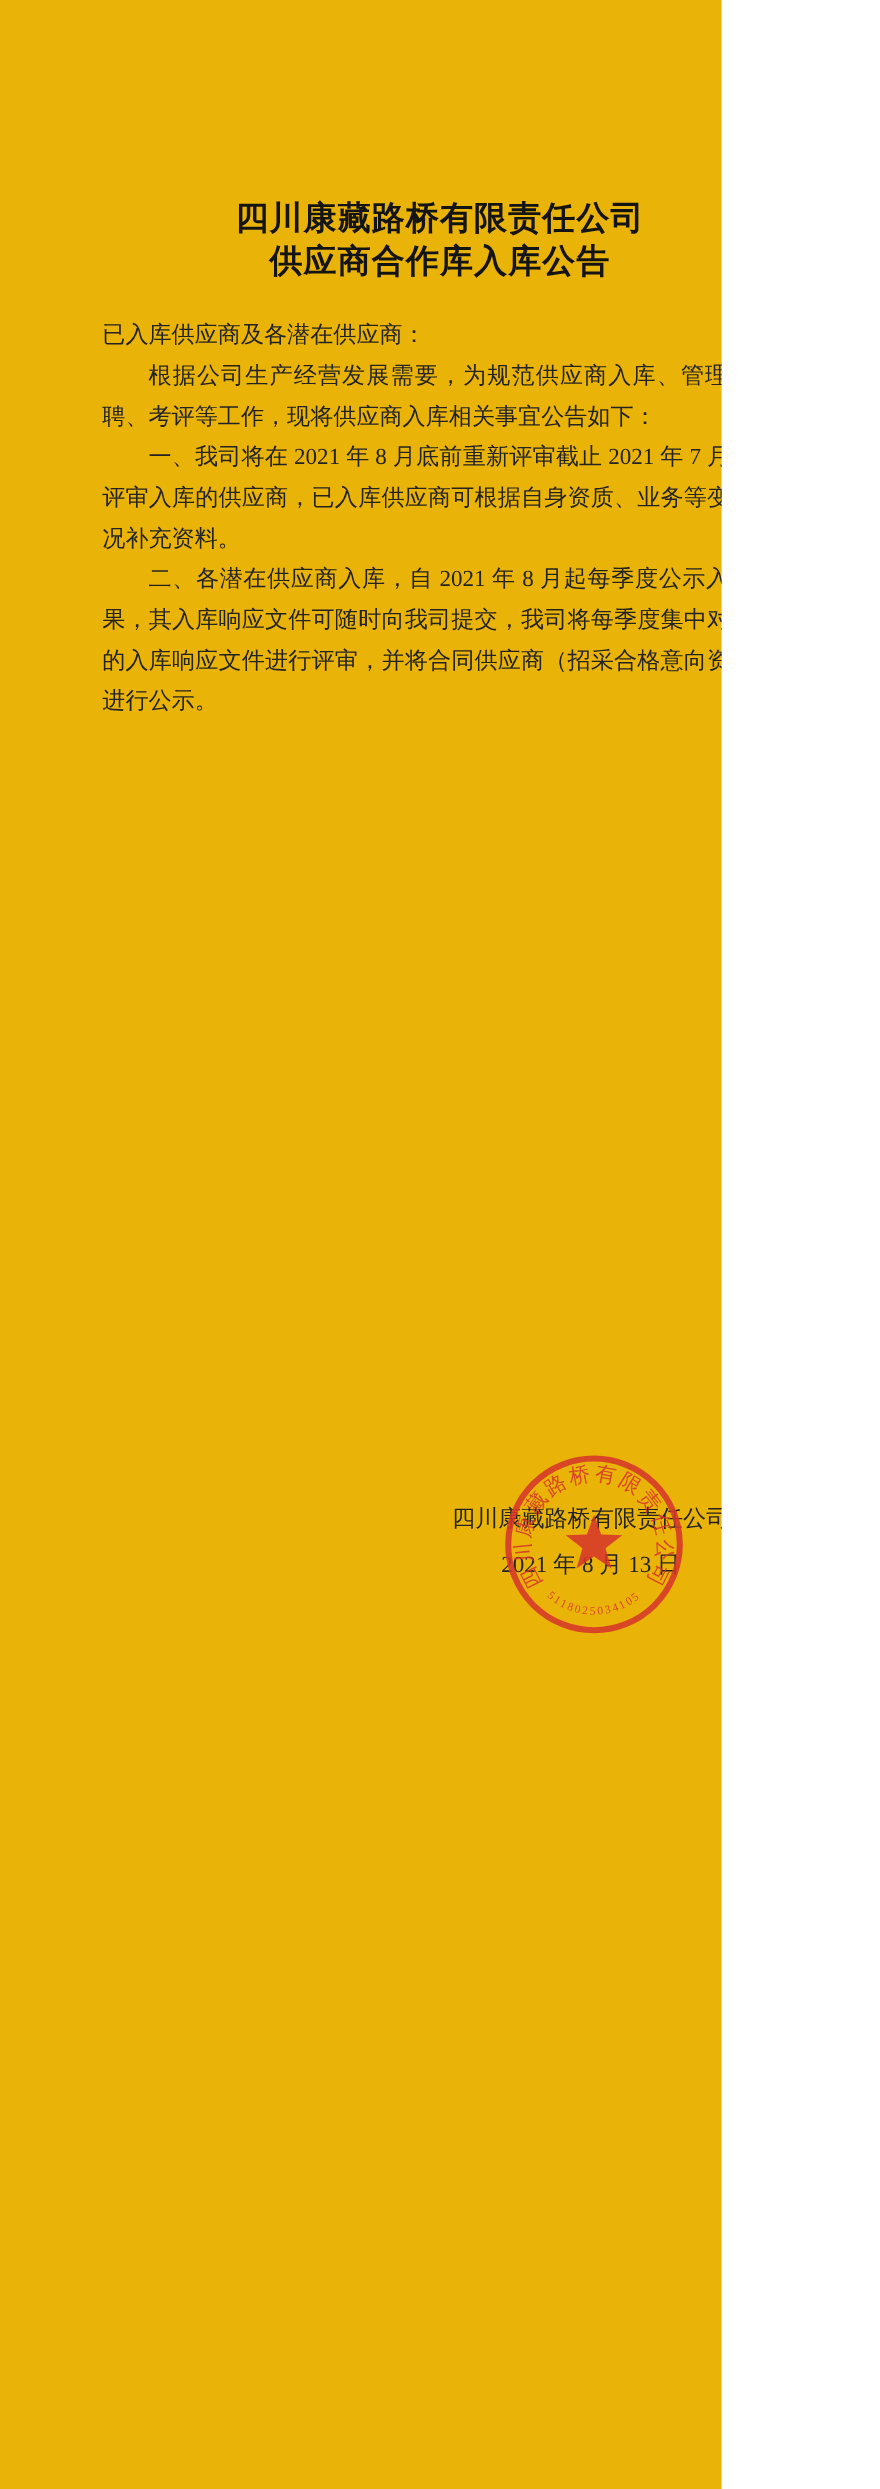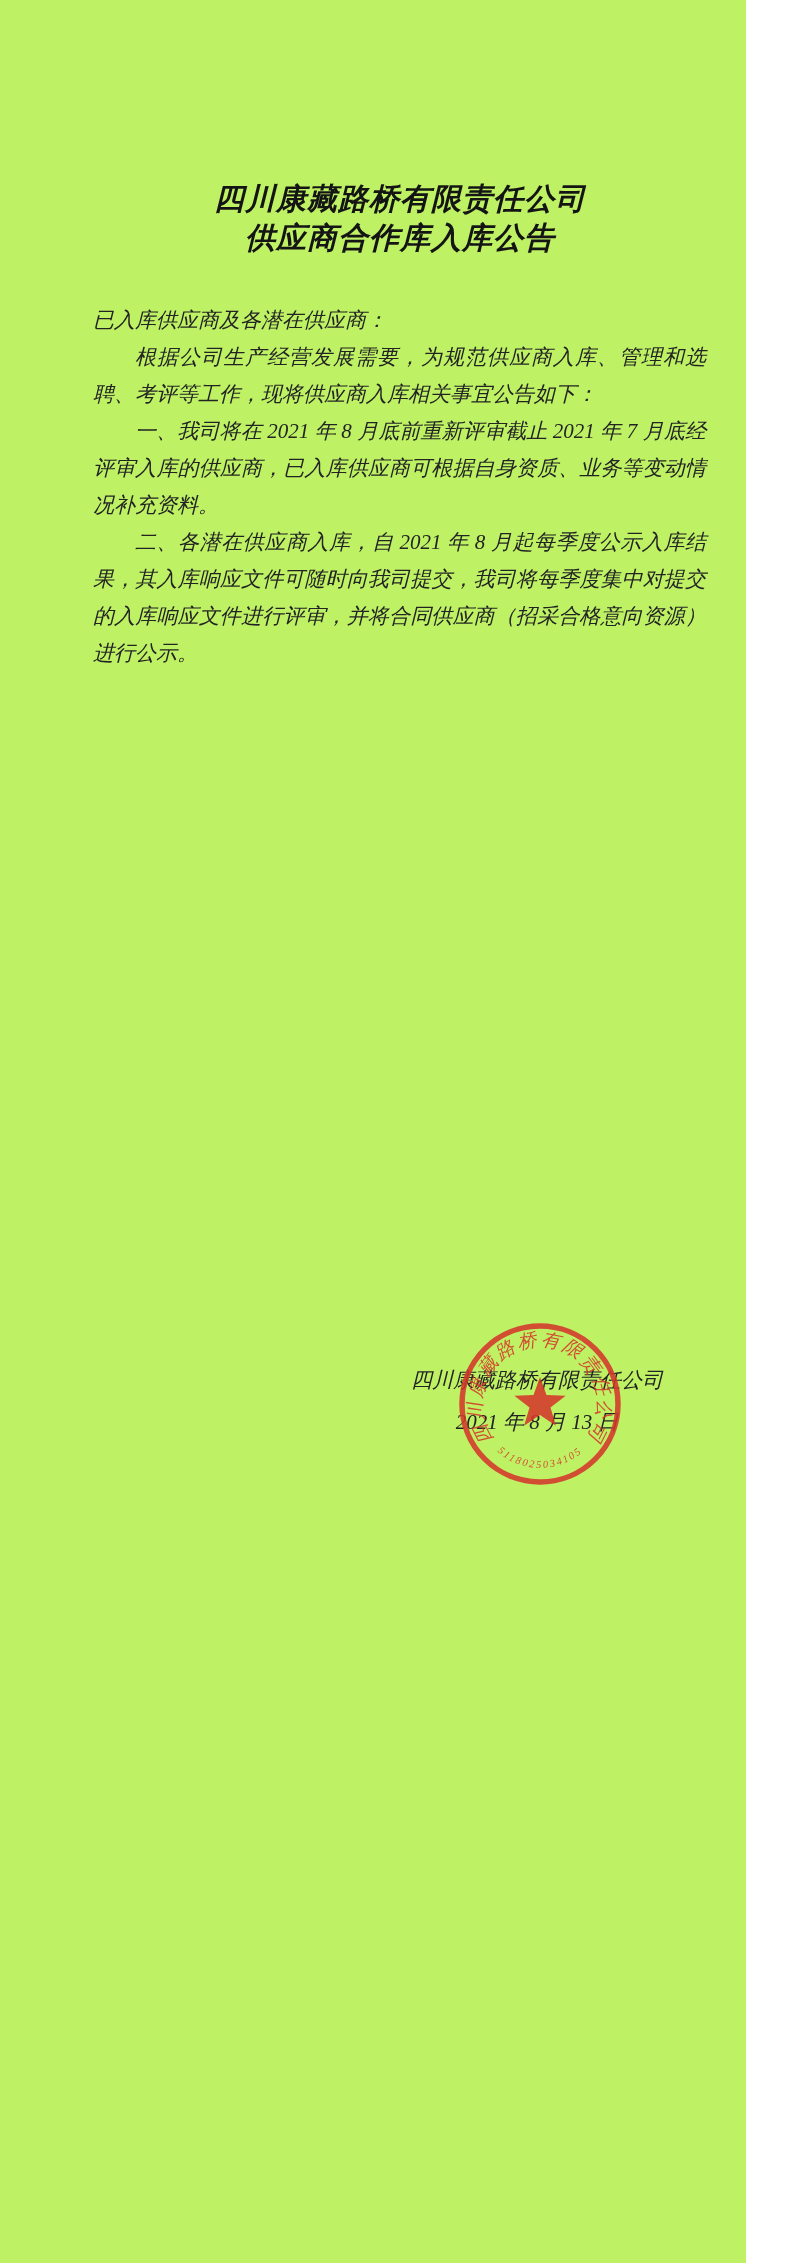--- a/index.html
+++ b/index.html
@@ -1,40 +1,39 @@
 <!DOCTYPE html>
 <html><head>
 <meta charset="utf-8">
 <style>
   html, body { margin:0; padding:0; background:#ffffff; }
   .page {
     position:relative;
-    width:746px;
+    width:656px;
     height:2263px;
-    background:#bef264;
+    background:#eab308;
     font-family:"Liberation Serif","DejaVu Serif",serif;
     color:#212121;
     overflow:hidden;
-    font-style:italic;
   }
   .doc-title {
     position:absolute;
     top:179px;
     left:0;
     width:800px;
     text-align:center;
     font-weight:700;
     font-size:30px;
     line-height:39px;
     color:#141414;
     letter-spacing:1px;
   }
   .doc-body {
     position:absolute;
-    top:302px;
+    top:286px;
     left:93px;
     width:613px;
     font-size:21px;
     line-height:37px;
     text-align:justify;
     color:#232323;
   }
   .doc-body p { margin:0; padding:0; }
   .doc-body p.indent { text-indent:42px; }
   .sig-block {

